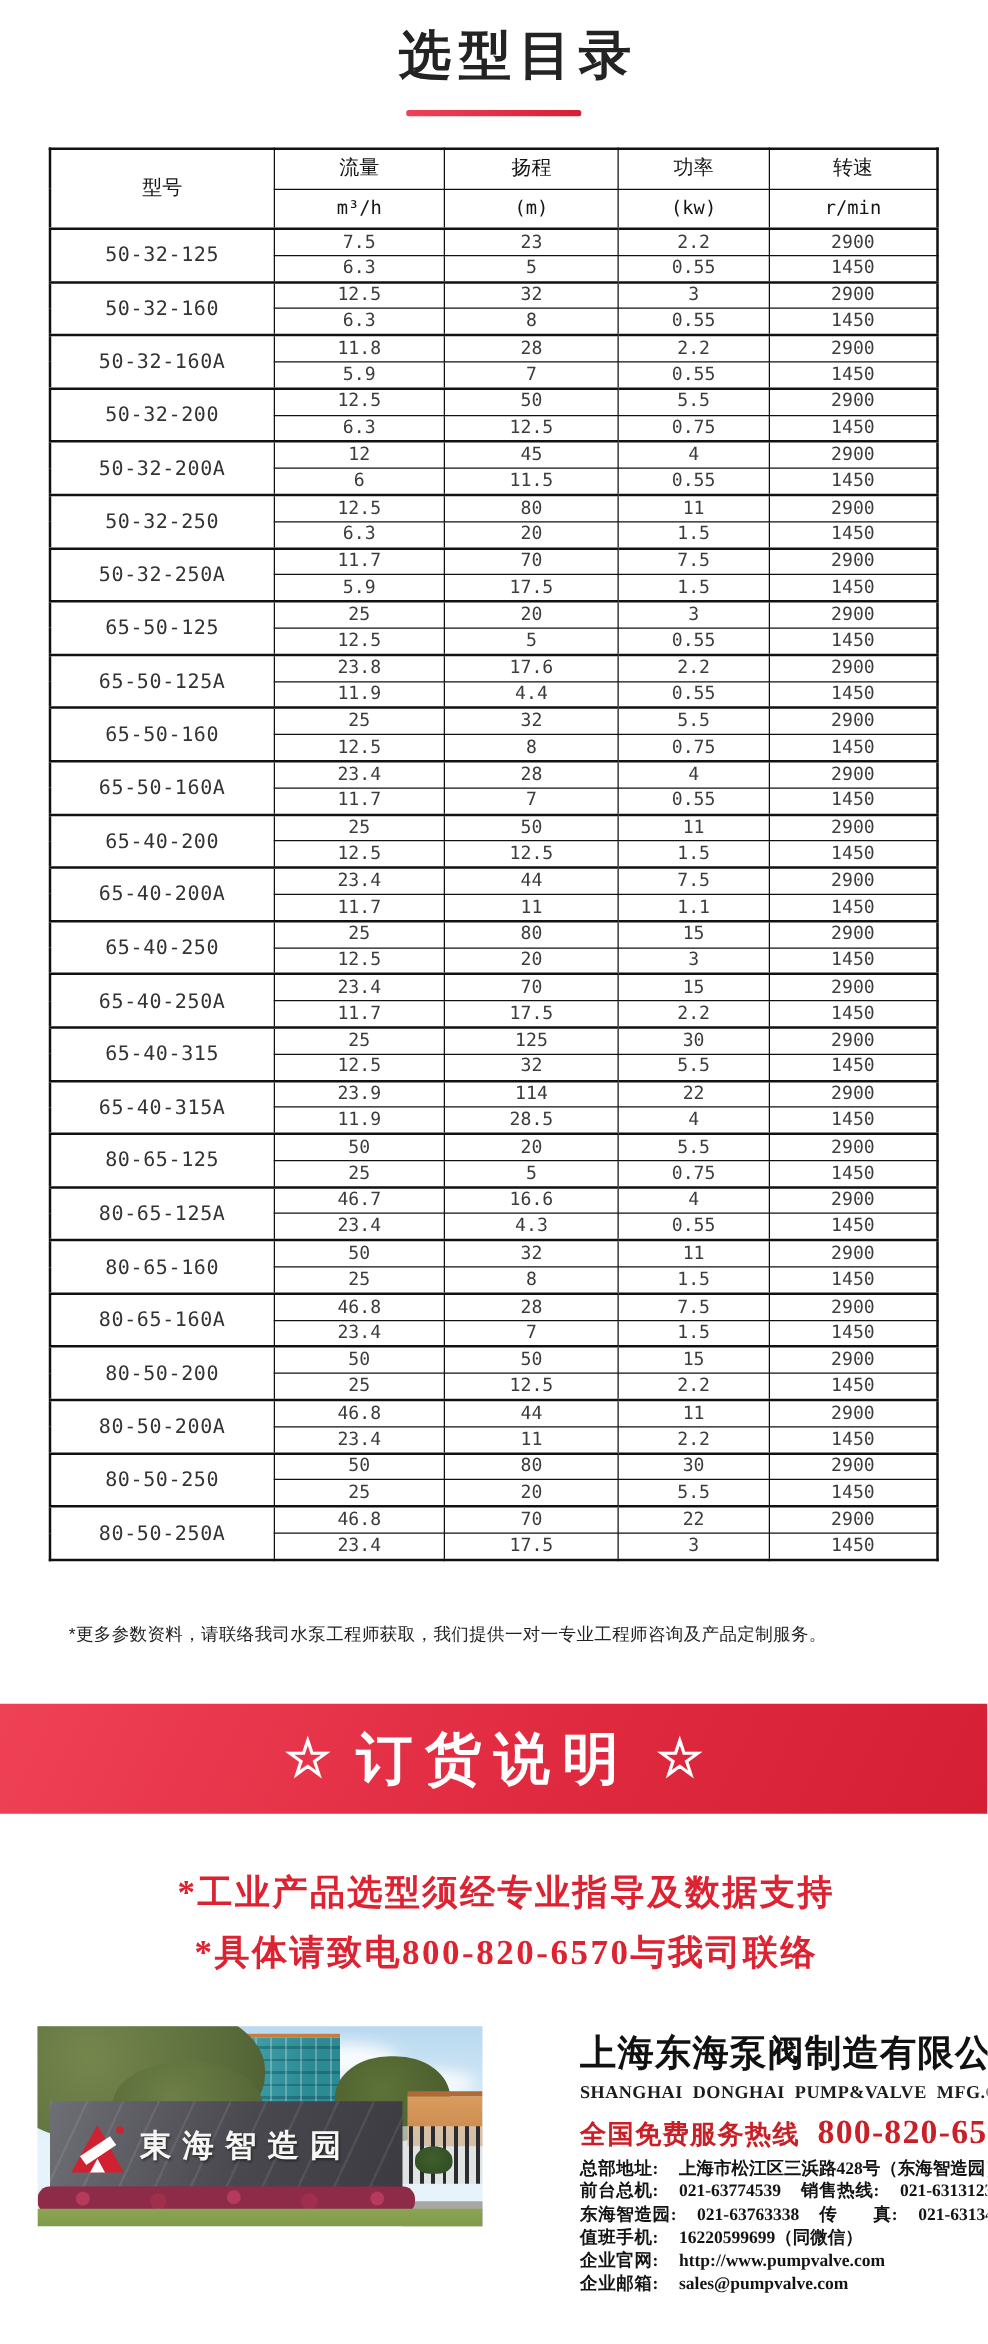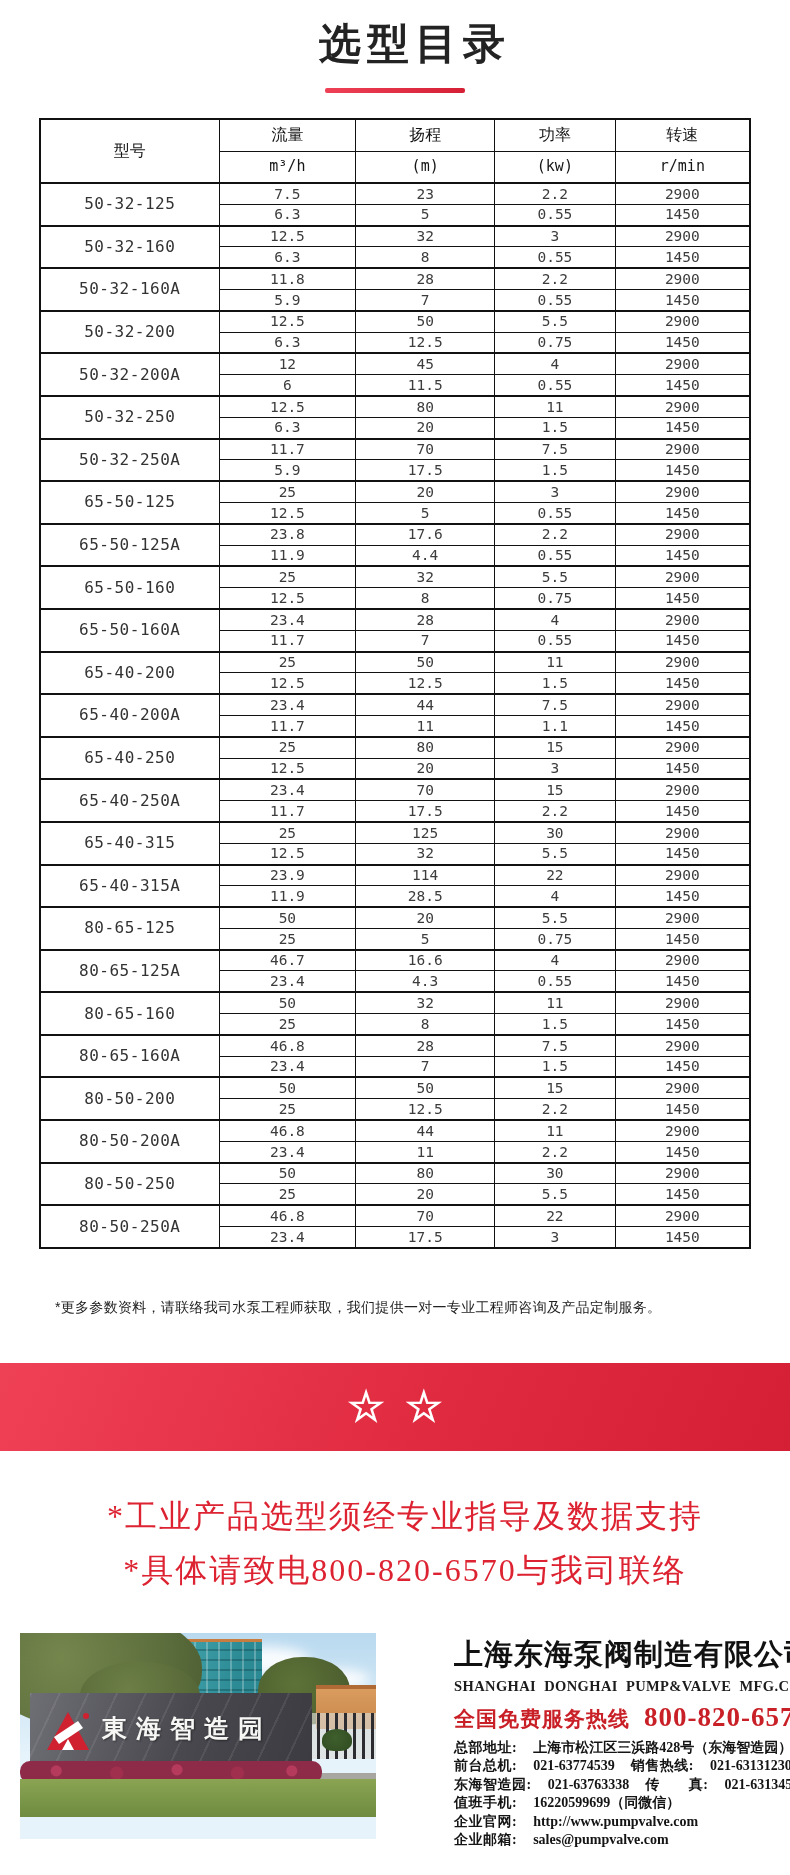--- a/index.html
+++ b/index.html
@@ -58,31 +58,32 @@
     background:linear-gradient(115deg,var(--banner-red-light) 0%,var(--accent-red) 55%,var(--banner-red-dark) 100%);
     display:flex;align-items:center;justify-content:center;gap:20px;
     color:#ffffff;font-weight:700;
   }
   .order-banner .star{font-size:42px;line-height:1;}
   .order-banner .banner-label{font-size:45px;letter-spacing:10px;line-height:1;}
   
   .promo{
     margin-top:44px;text-align:center;
     font-family:"Liberation Serif","DejaVu Serif",serif;
-    font-weight:400;color:var(--promo-red);font-size:32px;letter-spacing:2px;padding-left:20px;
+    font-weight:700;color:var(--promo-red);font-size:28px;letter-spacing:2px;padding-left:20px;
   }
   .promo + .promo{margin-top:10px;}
   
   .footer{
     margin-top:40px;display:flex;align-items:flex-start;padding:0 24px 0 20px;
   }
   
   .photo{
-    position:relative;width:356px;height:206px;overflow:hidden;flex:0 0 auto;
+    position:relative;width:356px;height:160px;overflow:hidden;flex:0 0 auto;
     background:linear-gradient(#b9d9ef,#e6f3fb 60%);
+    margin-left:10px;
   }
   .photo *{position:absolute;}
   .cloud{background:#ffffff;border-radius:50%;filter:blur(6px);opacity:.9;}
   .cloud.c1{left:200px;top:14px;width:90px;height:26px;}
   .cloud.c2{left:280px;top:36px;width:70px;height:20px;}
   .tree{border-radius:48%;}
   .tree.t-left{left:-34px;top:-22px;width:216px;height:118px;
     background:radial-gradient(circle at 35% 40%,#75864d,#5a6c3b 70%,#4c5d31);}
   .tree.t-left2{left:60px;top:28px;width:120px;height:70px;border-radius:50%;
     background:radial-gradient(circle at 40% 40%,#6d7f46,#526335);}
@@ -505,20 +506,21 @@
           <td>3</td>
           <td>1450</td>
         </tr>
       </tbody>
   </table>
 
   <p class="footnote">*更多参数资料，请联络我司水泵工程师获取，我们提供一对一专业工程师咨询及产品定制服务。</p>
 
   <div class="order-banner">
     <span class="star">☆</span>
+    <span class="banner-label">订货说明</span>
     <span class="star">☆</span>
   </div>
 
   <p class="promo">*工业产品选型须经专业指导及数据支持</p>
   <p class="promo">*具体请致电800-820-6570与我司联络</p>
 
   <div class="footer">
 
     <div class="photo">
       <div class="cloud c1"></div>

